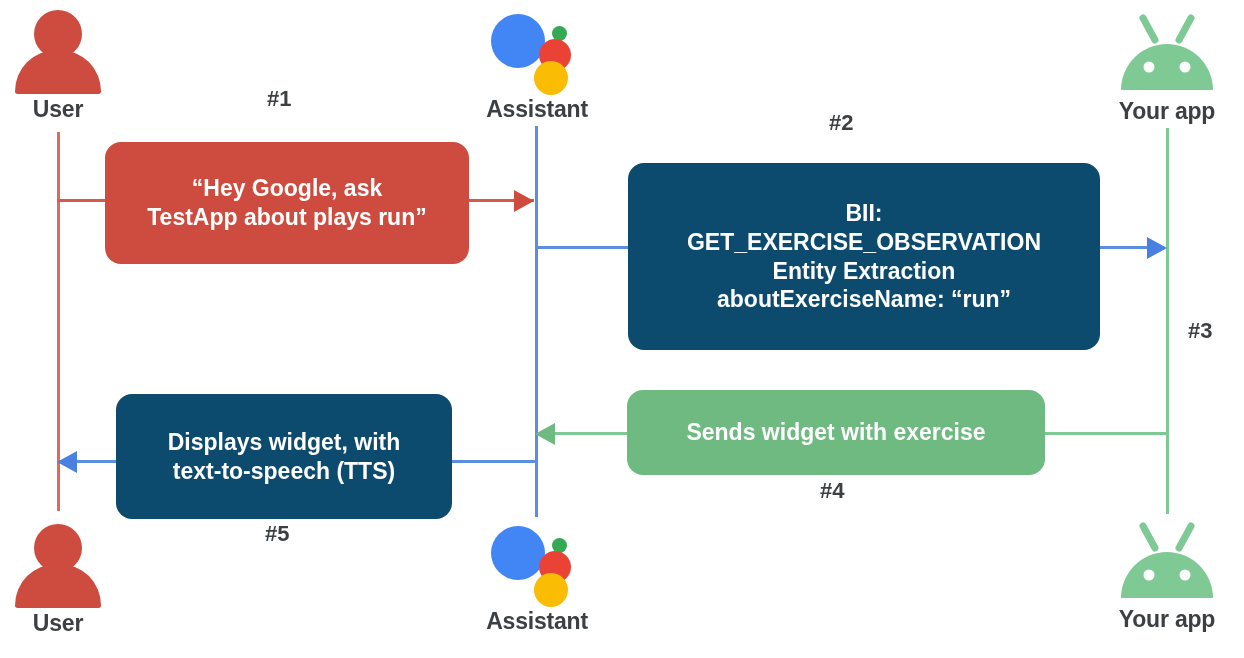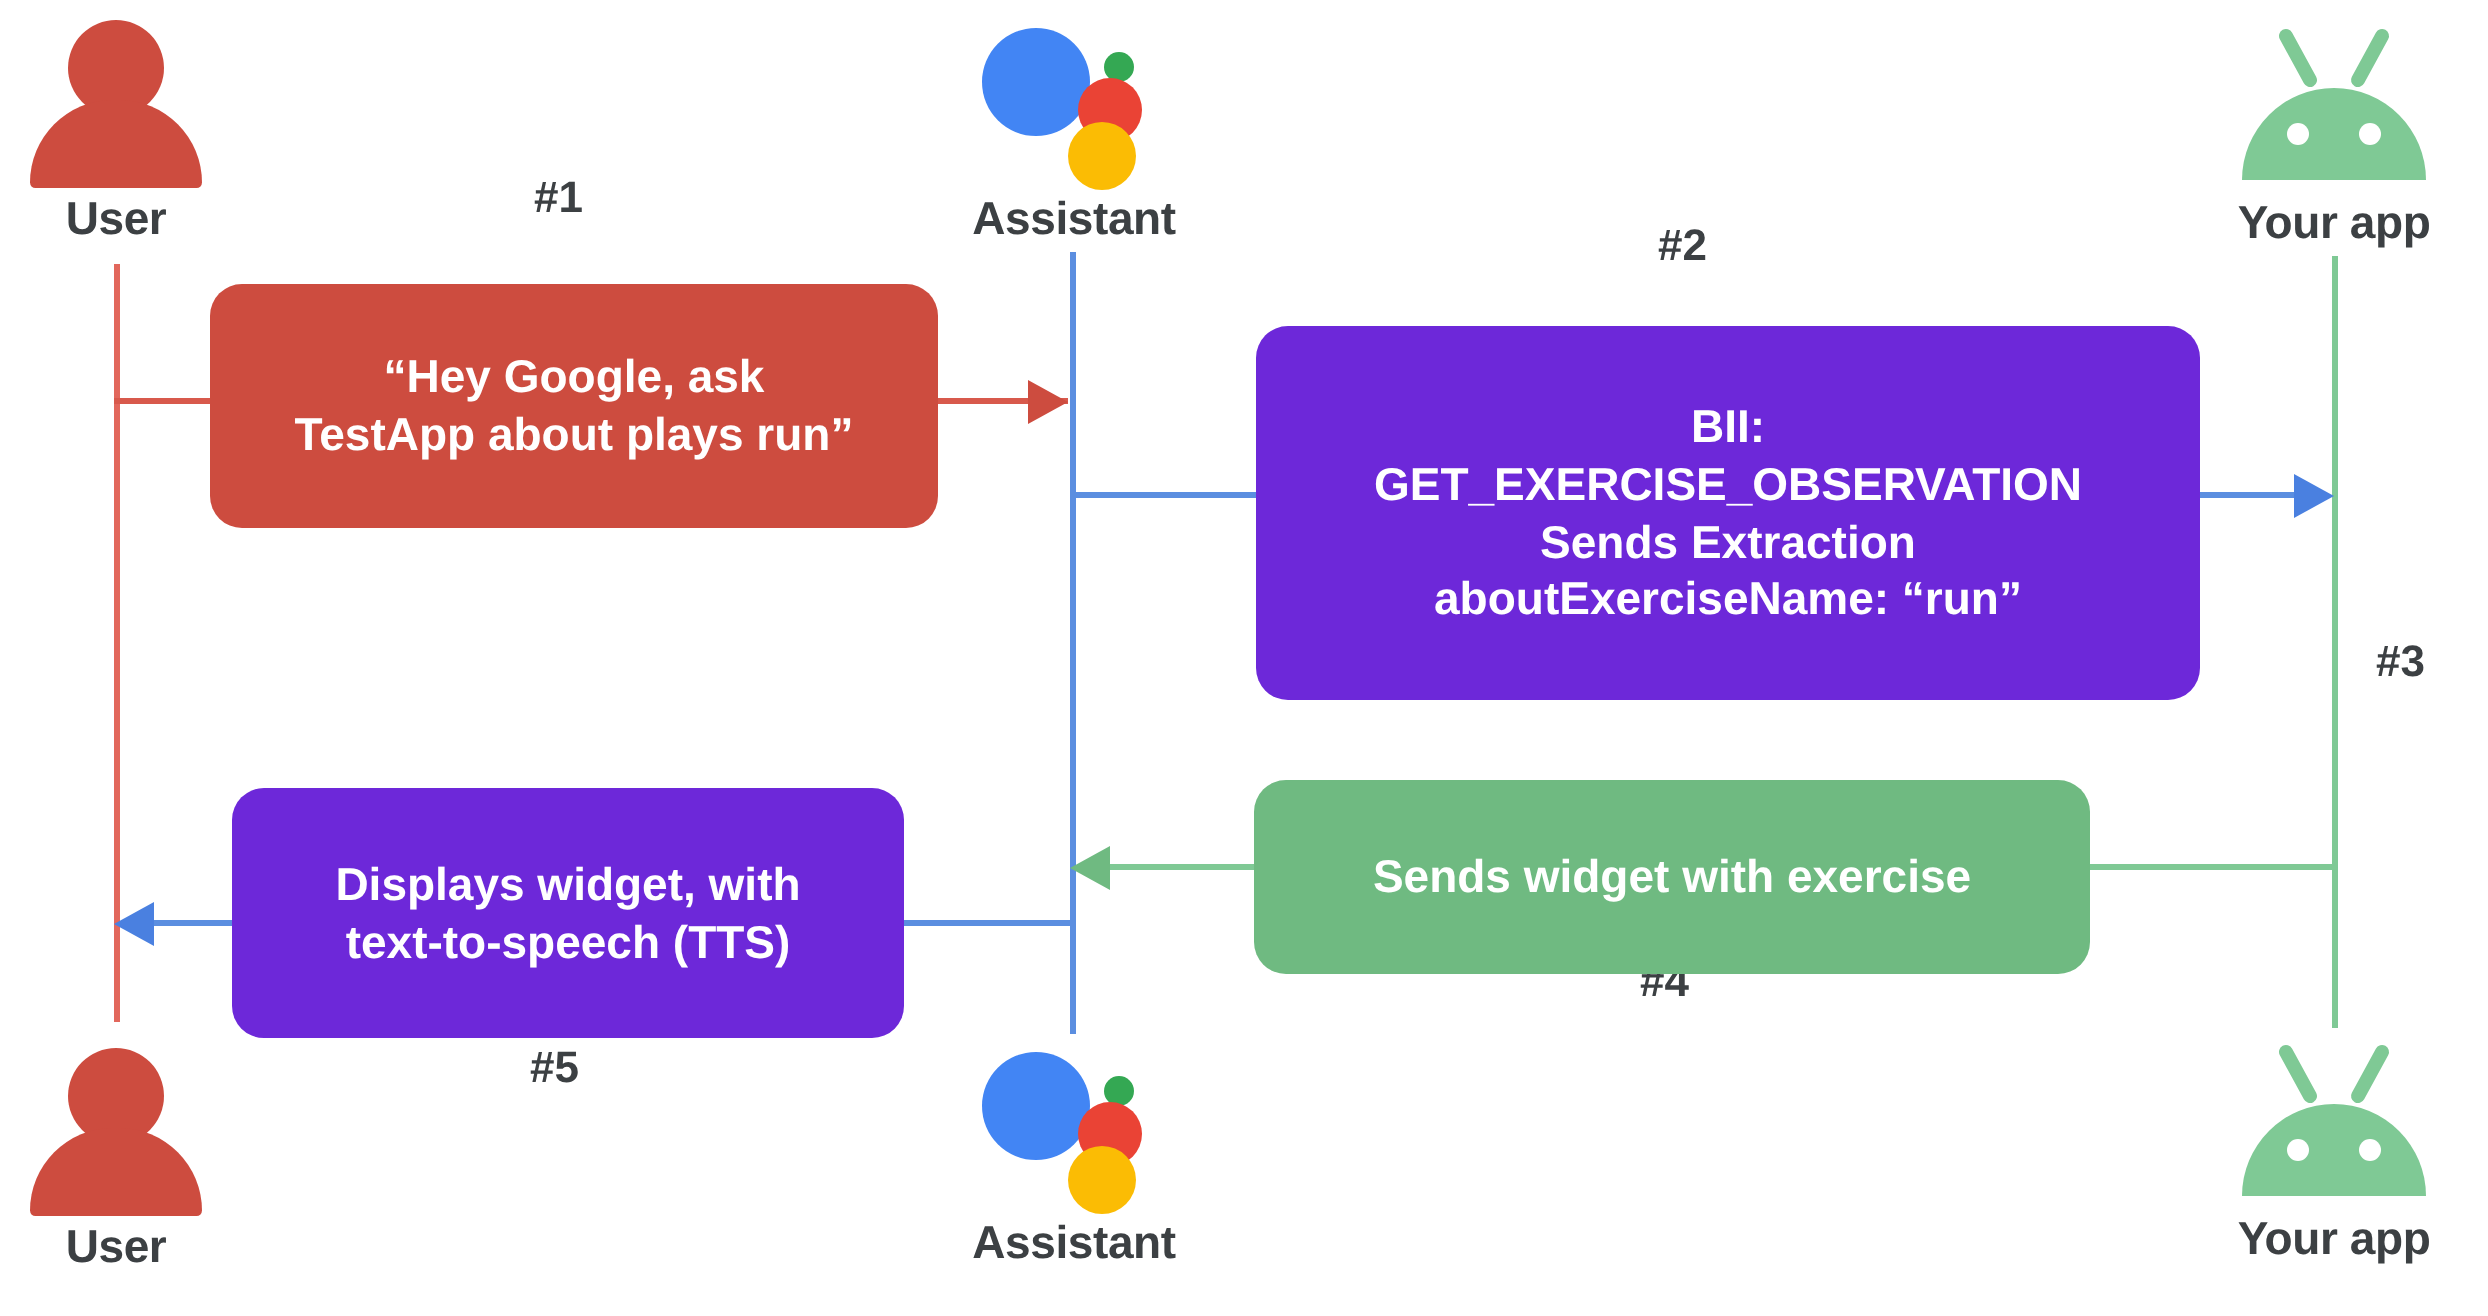--- a/index.html
+++ b/index.html
@@ -100,21 +100,21 @@
     color: #ffffff;
     font-weight: bold;
     display: flex;
     align-items: center;
     justify-content: center;
     text-align: center;
     line-height: 1.24;
     padding: 20px 14px;
   }
   .msgbox.red   { background: #cd4c3f; }
-  .msgbox.blue  { background: #6d28d9; }
+  .msgbox.blue  { background: #0c4a6e; }
   .msgbox.green { background: #6fba81; }
   .msgbox .lines { width: 100%; }
   .msgbox .lines > div { white-space: nowrap; }
 
   
   .hline {
     position: absolute;
     height: 3px;
   }
   .hline.red   { background: #d8594c; }
@@ -210,32 +210,32 @@
   </div>
 
   <div class="step-label" style="left:829px; top:110px;">#2</div>
   <div class="hline blue" style="left:535px;  top:246px; width:98px;"></div>
   <div class="hline blue" style="left:1098px; top:246px; width:58px;"></div>
   <div class="arrowhead right blue" style="left:1147px; top:237px;"></div>
   <div class="msgbox blue" style="left:628px; top:163px; width:472px; height:187px; font-size:23px;">
     <div class="lines">
       <div>BII:</div>
       <div>GET_EXERCISE_OBSERVATION</div>
-      <div>Sends Extraction</div>
+      <div>Entity Extraction</div>
       <div>aboutExerciseName: “run”</div>
     </div>
   </div>
 
   <div class="step-label" style="left:1188px; top:318px;">#3</div>
 
   <div class="step-label" style="left:820px; top:478px;">#4</div>
   <div class="hline green" style="left:554px;  top:432px; width:80px;"></div>
   <div class="hline green" style="left:1044px; top:432px; width:124px;"></div>
   <div class="arrowhead left green" style="left:535px; top:423px;"></div>
-  <div class="msgbox green" style="left:627px; top:390px; width:418px; height:97px; font-size:23px;">
+  <div class="msgbox green" style="left:627px; top:390px; width:418px; height:85px; font-size:23px;">
     <div class="lines">
       <div>Sends widget with exercise</div>
     </div>
   </div>
 
   <div class="step-label" style="left:265px; top:521px;">#5</div>
   <div class="hline blue" style="left:76px;  top:460px; width:46px;"></div>
   <div class="hline blue" style="left:450px; top:460px; width:87px;"></div>
   <div class="arrowhead left blue" style="left:57px; top:451px;"></div>
   <div class="msgbox blue" style="left:116px; top:394px; width:336px; height:125px; font-size:23px;">

